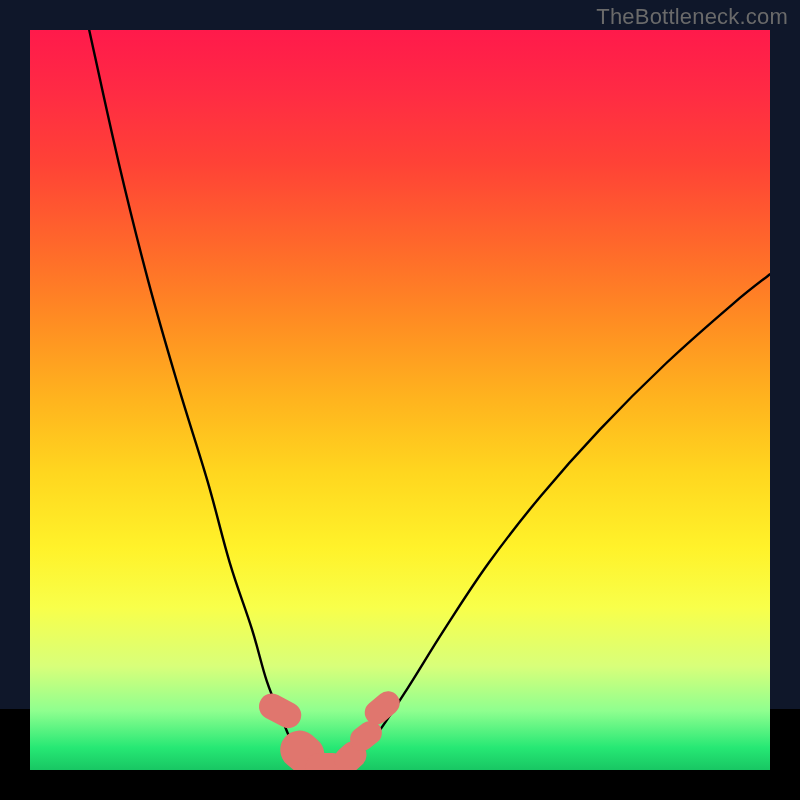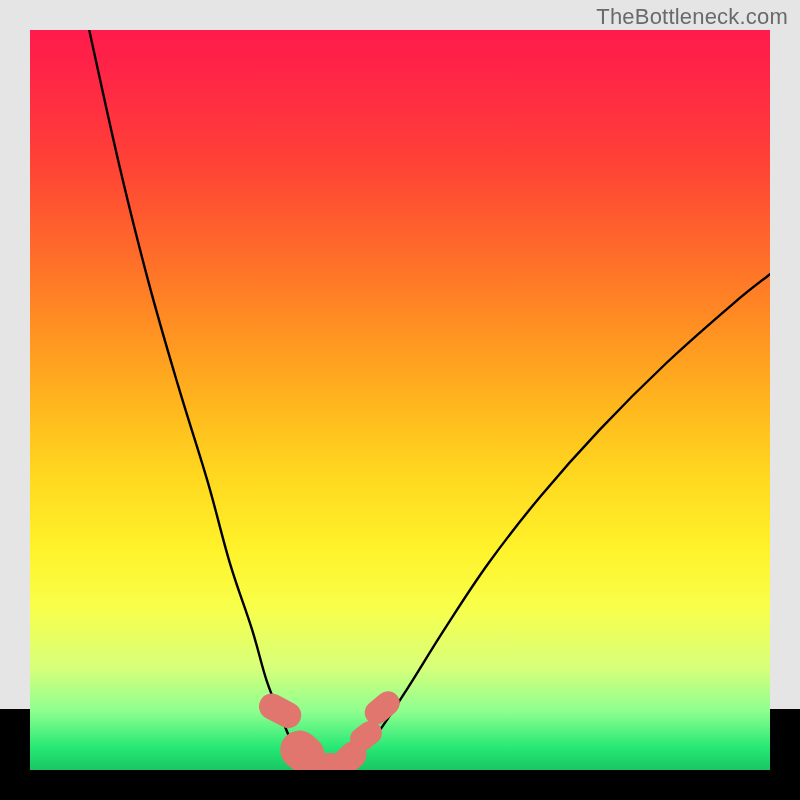--- a/index.html
+++ b/index.html
@@ -8,21 +8,21 @@
     width: 800px;
     height: 800px;
     overflow: hidden;
     background: #000;
     font-family: Arial, Helvetica, sans-serif;
   }
   .frame {
     position: relative;
     width: 800px;
     height: 709px;
-    background: #e5e5e5;
+    background: #0f172a;
   }
   .watermark {
     position: absolute;
     top: 4px;
     right: 12px;
     color: #6a6a6a;
     font-size: 22px;
     font-weight: 500;
     letter-spacing: 0.2px;
     z-index: 10;

